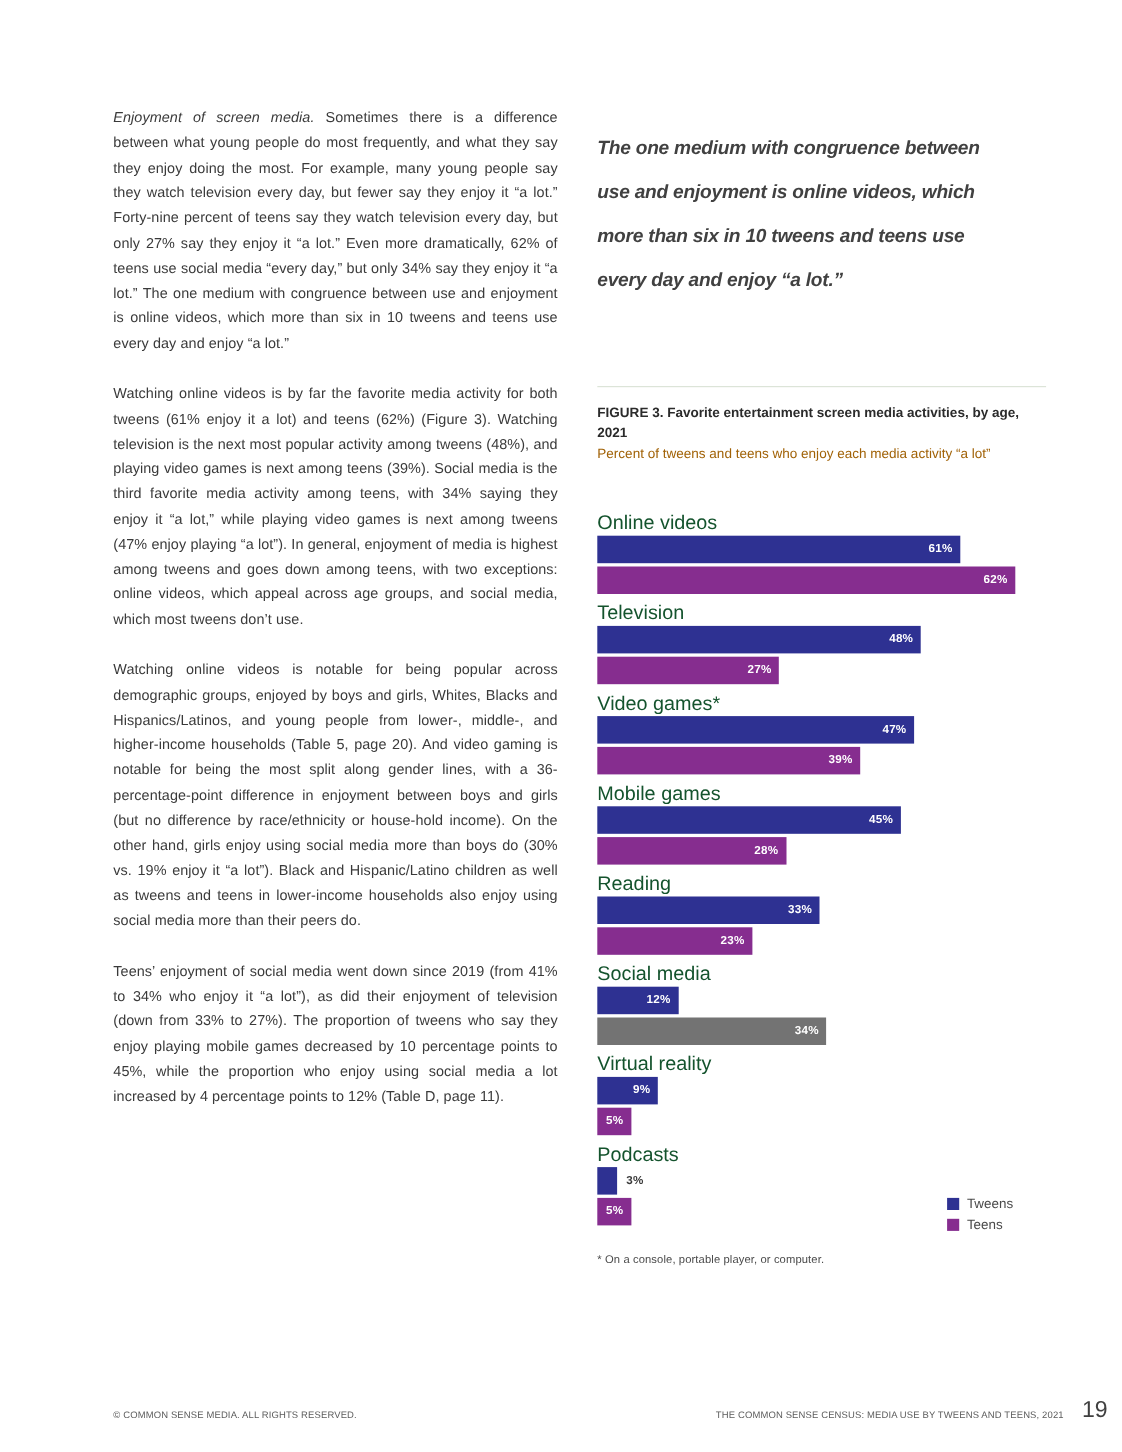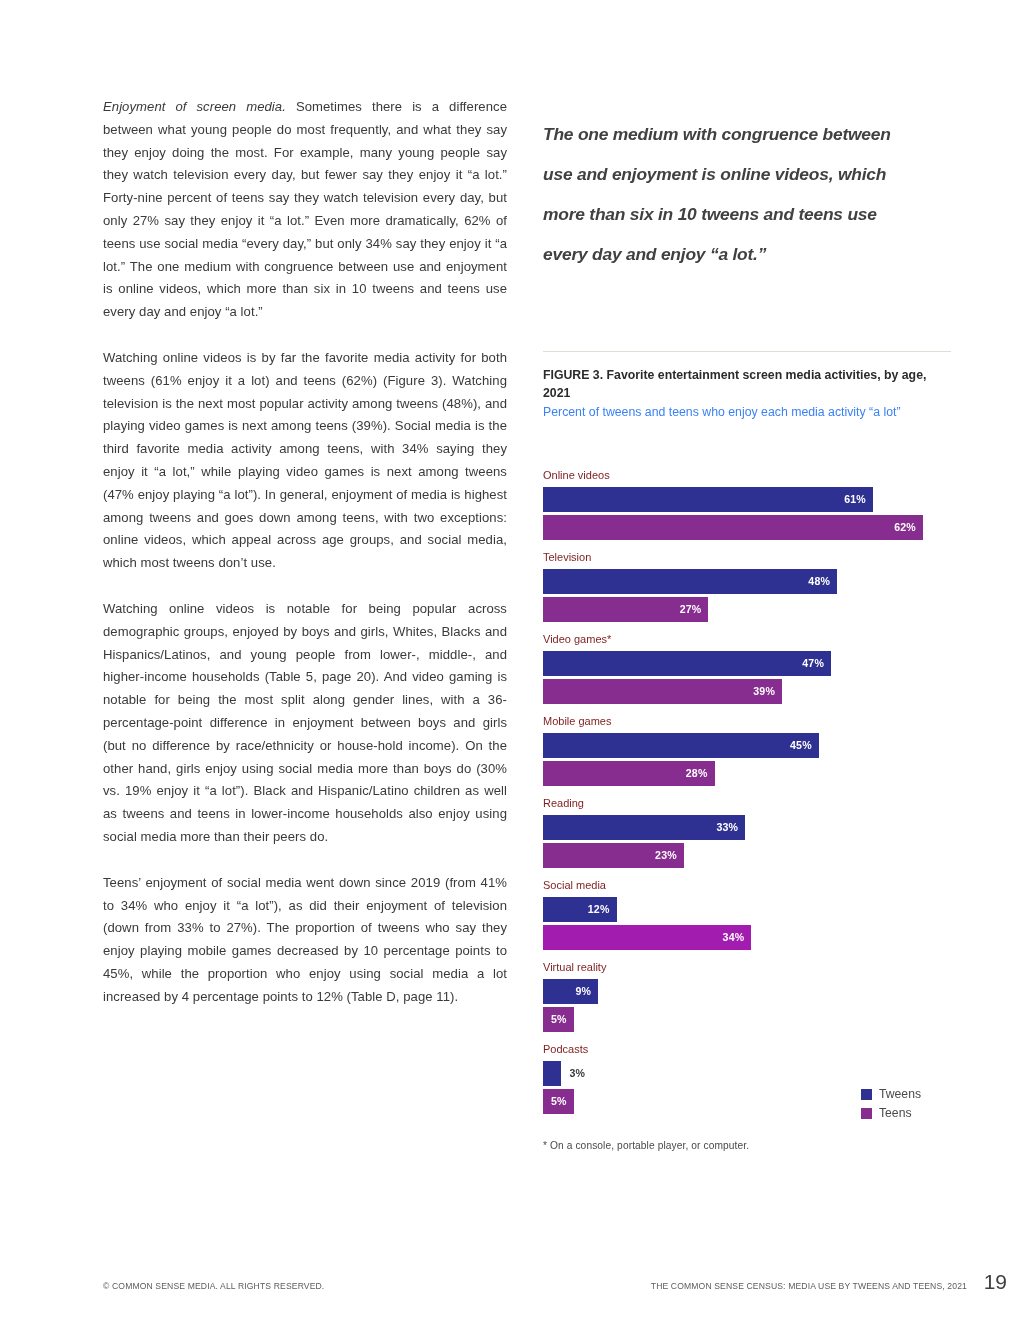--- a/index.html
+++ b/index.html
@@ -71,38 +71,38 @@
     font-size: 12.3px;
     font-weight: bold;
     line-height: 17.5px;
     color: #2b2b2b;
     margin: 0;
     width: 400px;
   }
   #figure-subtitle {
     font-size: 12.3px;
     line-height: 17.5px;
-    color: #3b82f6;
+    color: #a16207;
     margin: 2px 0 0 0;
     width: 396px;
   }
 
   
   #chart {
     position: absolute;
     left: 543px;
     top: 468px;
     width: 410px;
   }
   .bar-group {
     margin-bottom: 10px;
   }
   .bar-group-label {
-    font-size: 11px;
-    color: #7f1d1d;
+    font-size: 18px;
+    color: #14532d;
     line-height: 15px;
     margin-bottom: 4px;
     white-space: nowrap;
   }
   .bar-row {
     height: 25px;
     margin-bottom: 3px;
     position: relative;
   }
   .bar {
@@ -281,21 +281,21 @@
       </div>
     </div>
     <div class="bar-group">
       <div class="bar-group-label">Social media</div>
       <div class="bar-row">
         <div class="bar" style="width: 73.5484px; background: rgb(46, 49, 146);">
           <span class="bar-value">12%</span>
         </div>
       </div>
       <div class="bar-row">
-        <div class="bar" style="width: 208.387px; background: #a21caf;">
+        <div class="bar" style="width: 208.387px; background: #737373;">
           <span class="bar-value">34%</span>
         </div>
       </div>
     </div>
     <div class="bar-group">
       <div class="bar-group-label">Virtual reality</div>
       <div class="bar-row">
         <div class="bar" style="width: 55.1613px; background: rgb(46, 49, 146);">
           <span class="bar-value">9%</span>
         </div>

